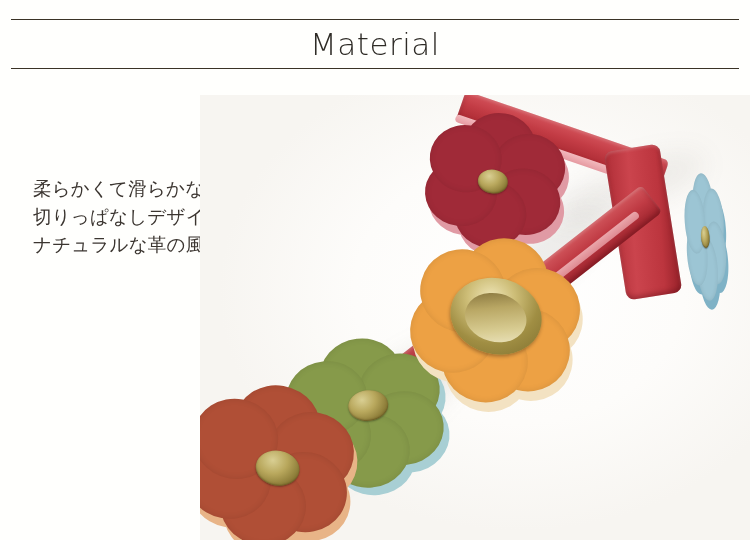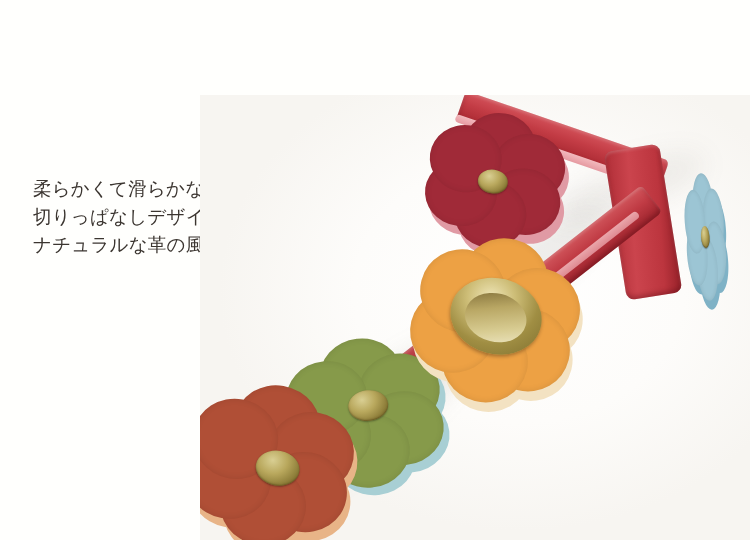--- a/index.html
+++ b/index.html
@@ -198,20 +198,25 @@
     transform: rotate(-20deg);
     border-radius: 10px;
     background: linear-gradient(95deg,#f0b3b6,#d98d93);
   }
 </style>
 </head>
 <body>
 
 <div id="page">
 
+  <div id="header">
+    <div class="rule" id="rule-top"></div>
+    <div id="page-title">Material</div>
+    <div class="rule" id="rule-bot"></div>
+  </div>
 
   <div id="description">
     <span class="line">柔らかくて滑らかな牛革を使用しています。</span>
     <span class="line">切りっぱなしデザインなので</span>
     <span class="line">ナチュラルな革の風合いが感じられます。</span>
   </div>
 
   <div id="photo">
     <div id="photo-bg"></div>
 

